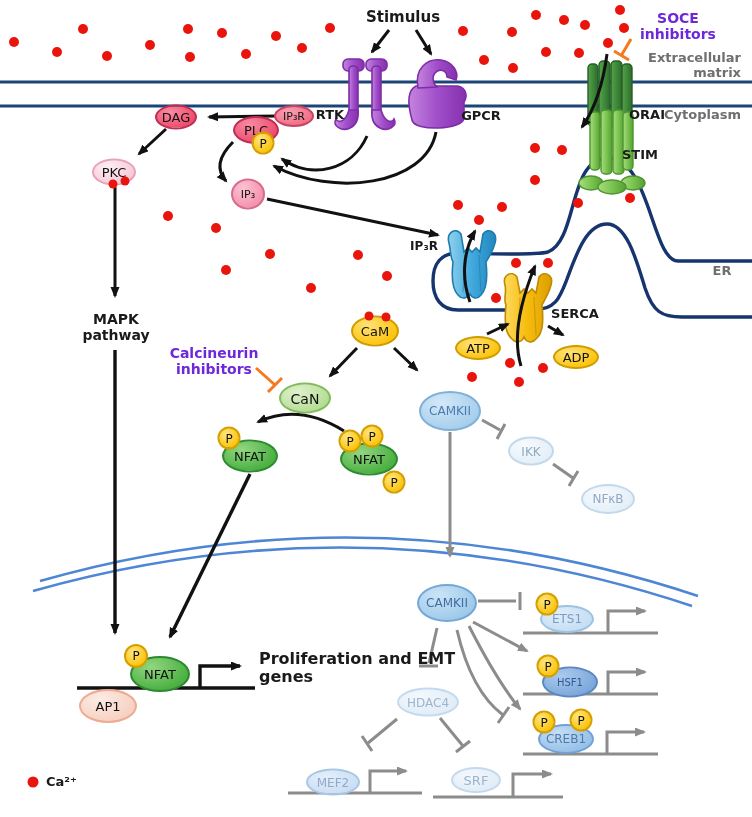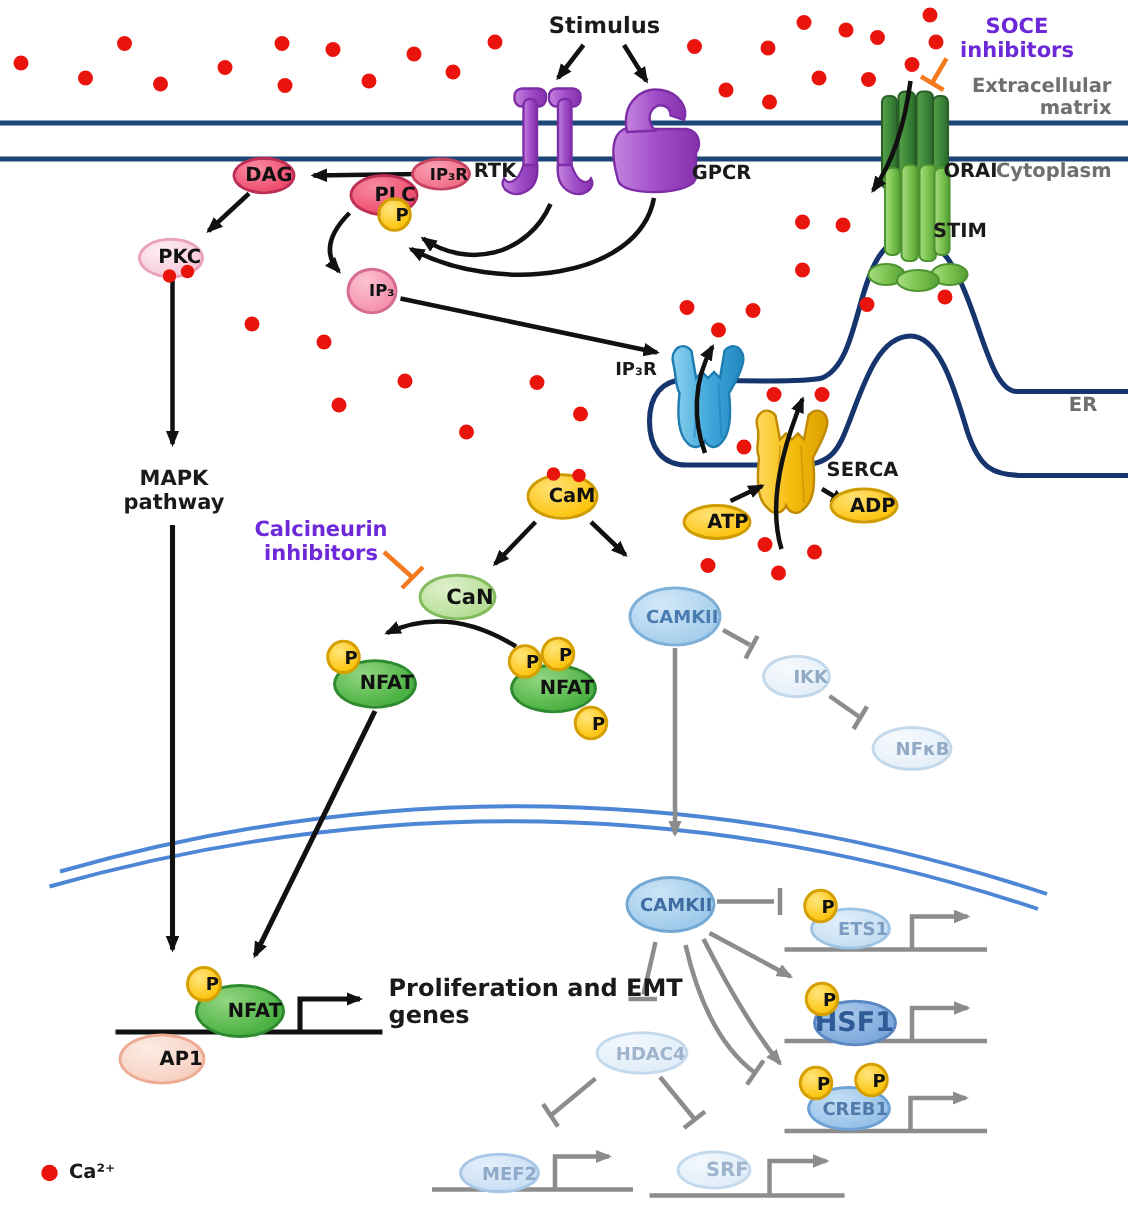--- a/index.html
+++ b/index.html
@@ -1,21 +1,21 @@
 <!DOCTYPE html>
 <html><head>
 <meta charset="utf-8">
 <style>
   html,body{margin:0;padding:0;background:#ffffff;}
   .stage{position:relative;width:752px;height:817px;background:#ffffff;overflow:hidden;
          font-family:"DejaVu Sans","Liberation Sans",sans-serif;}
   svg.layer{position:absolute;left:0;top:0;pointer-events:none;}
   .node{position:absolute;transform:translate(-50%,-50%);border-radius:50%;
-        display:flex;align-items:center;justify-content:flex-end;
-        font-weight:bold;color:#111;box-sizing:border-box;line-height:1;z-index:3;}
+        display:flex;align-items:center;justify-content:center;
+        font-weight:normal;color:#111;box-sizing:border-box;line-height:1;z-index:3;}
   .badge{z-index:4;}
   .pinkred {background:radial-gradient(ellipse at 35% 28%,#f98ba2,#ee4e6e 72%);border:2px solid #bd2e54;}
   .pinkred2{background:radial-gradient(ellipse at 35% 28%,#f8a0b2,#f27088 72%);border:2px solid #c74563;}
   .lightpink{background:radial-gradient(ellipse at 35% 28%,#fdeef3,#f7c9d8 78%);border:2px solid #e9a2bb;}
   .midpink{background:radial-gradient(ellipse at 35% 28%,#fbc3d2,#f591ae 75%);border:2px solid #d66c8e;}
   .yellow{background:radial-gradient(ellipse at 35% 28%,#ffe175,#fdc40e 75%);border:2px solid #cf9c00;}
   .pcircle{background:radial-gradient(circle at 35% 30%,#ffe57d,#fcc511 72%);border:2px solid #d69f00;}
   .lightgreen{background:radial-gradient(ellipse at 35% 28%,#e0f1cd,#b3dc92 78%);border:2px solid #82bb5d;}
   .green{background:radial-gradient(ellipse at 35% 28%,#93d681,#4bb142 72%);border:2px solid #2e8a2e;}
   .peach{background:radial-gradient(ellipse at 35% 28%,#fcece4,#f7cfc0 78%);border:2px solid #ecab92;}
@@ -219,21 +219,21 @@
     </div>
   <div class="node midpink" style="left:248px;top:194px;width:34px;height:31px;font-size:11px">
       <span>IP₃</span>
     </div>
   <div class="node yellow" style="left:375px;top:331px;width:48px;height:31px;font-size:13px">
       <span>CaM</span>
     </div>
   <div class="node yellow" style="left:478px;top:348px;width:46px;height:24px;font-size:13px">
       <span>ATP</span>
     </div>
-  <div class="node yellow" style="left:576px;top:337px;width:46px;height:24px;font-size:13px">
+  <div class="node yellow" style="left:576px;top:357px;width:46px;height:24px;font-size:13px">
       <span>ADP</span>
     </div>
   <div class="node lightgreen" style="left:305px;top:398px;width:52px;height:31px;font-size:14px">
       <span>CaN</span>
     </div>
 
   <div class="node green" style="left:250px;top:456px;width:56px;height:33px;font-size:13px">
       <span>NFAT</span>
     </div>
   <div class="node pcircle badge" style="left:229px;top:438px;width:23px;height:23px;font-size:12px">
@@ -265,21 +265,21 @@
 
   <div class="node blue2" style="left:447px;top:603px;width:60px;height:38px;font-size:12px">
       <span>CAMKII</span>
     </div>
   <div class="node lightblue" style="left:567px;top:619px;width:54px;height:28px;font-size:12px">
       <span>ETS1</span>
     </div>
   <div class="node pcircle badge" style="left:547px;top:604px;width:23px;height:23px;font-size:12px">
       <span>P</span>
     </div>
-  <div class="node medblue" style="left:570px;top:682px;width:56px;height:31px;font-size:18px">
+  <div class="node medblue" style="left:570px;top:682px;width:56px;height:31px;font-size:10px">
       <span>HSF1</span>
     </div>
   <div class="node pcircle badge" style="left:548px;top:666px;width:23px;height:23px;font-size:12px">
       <span>P</span>
     </div>
   <div class="node medblue2" style="left:566px;top:739px;width:56px;height:30px;font-size:12px">
       <span>CREB1</span>
     </div>
   <div class="node pcircle badge" style="left:544px;top:722px;width:23px;height:23px;font-size:12px">
       <span>P</span>

